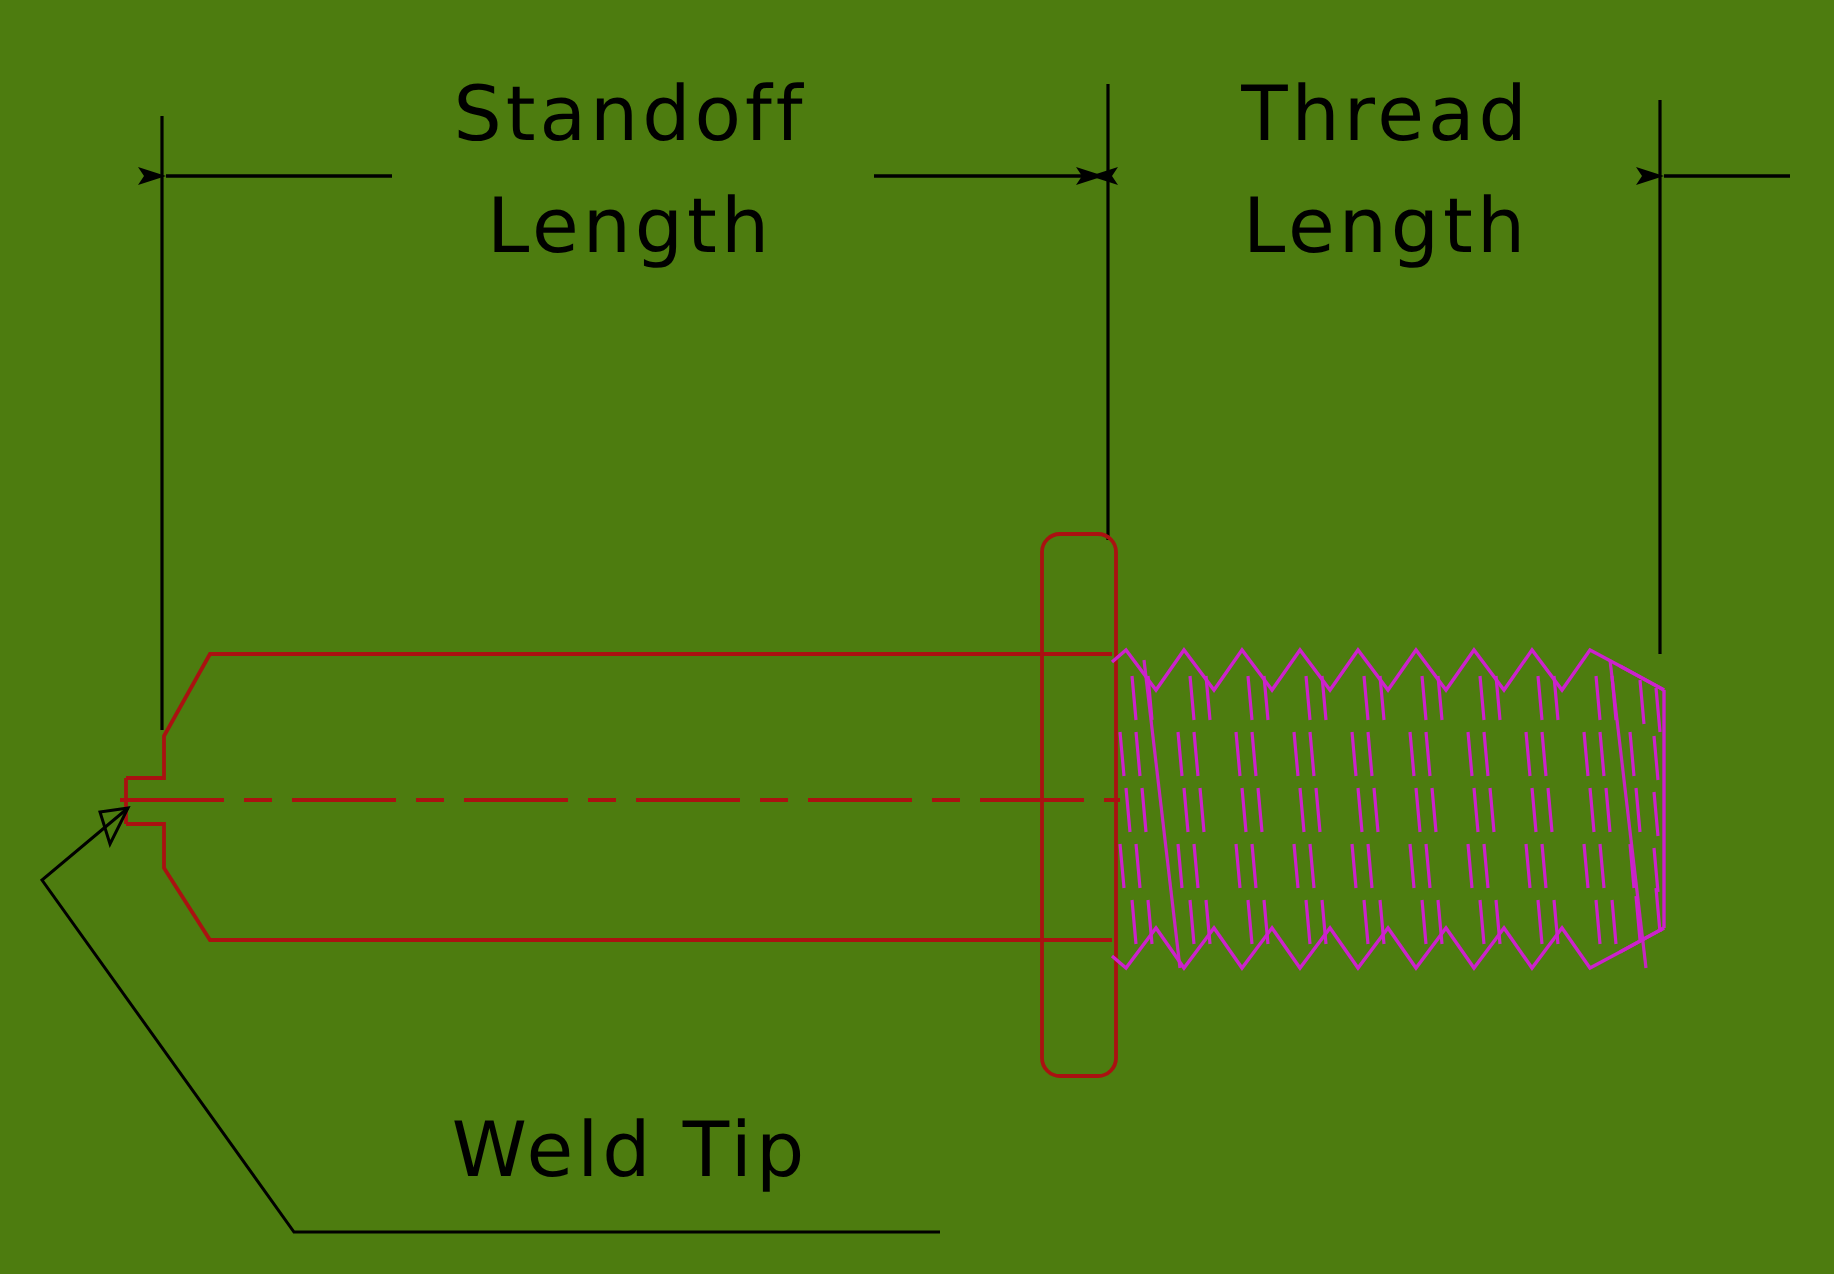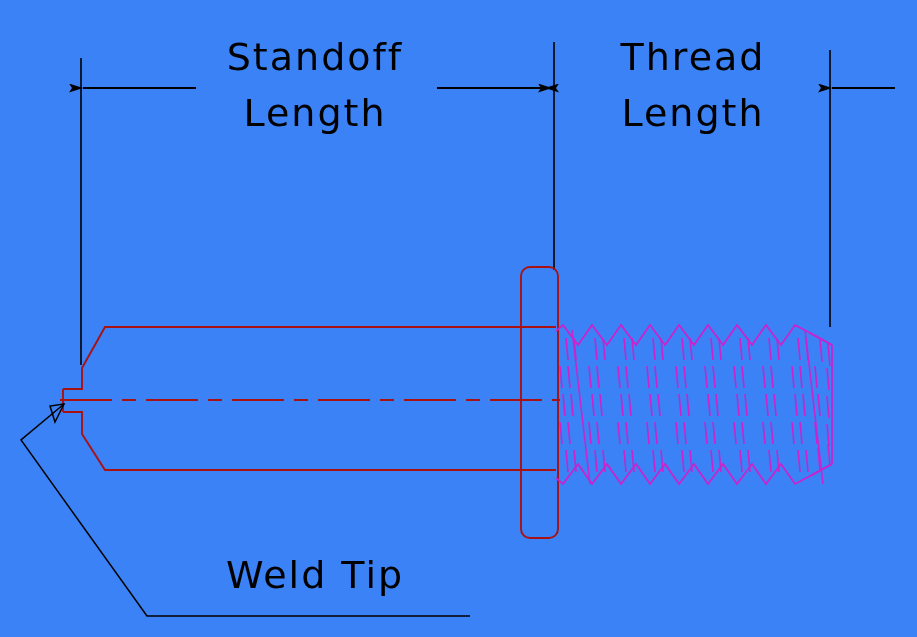--- a/index.html
+++ b/index.html
@@ -11,21 +11,21 @@
   body {
     width: 917px;
     height: 637px;
     overflow: hidden;
     font-family: "DejaVu Sans", sans-serif;
   }
   #drawing-root {
     position: relative;
     width: 917px;
     height: 637px;
-    background: #3b82f6;
+    background: #4d7c0f;
   }
   #drawing-svg {
     display: block;
     width: 917px;
     height: 637px;
   }
   .dim-text {
     font-family: "DejaVu Sans", sans-serif;
     font-size: 38px;
     letter-spacing: 2px;

